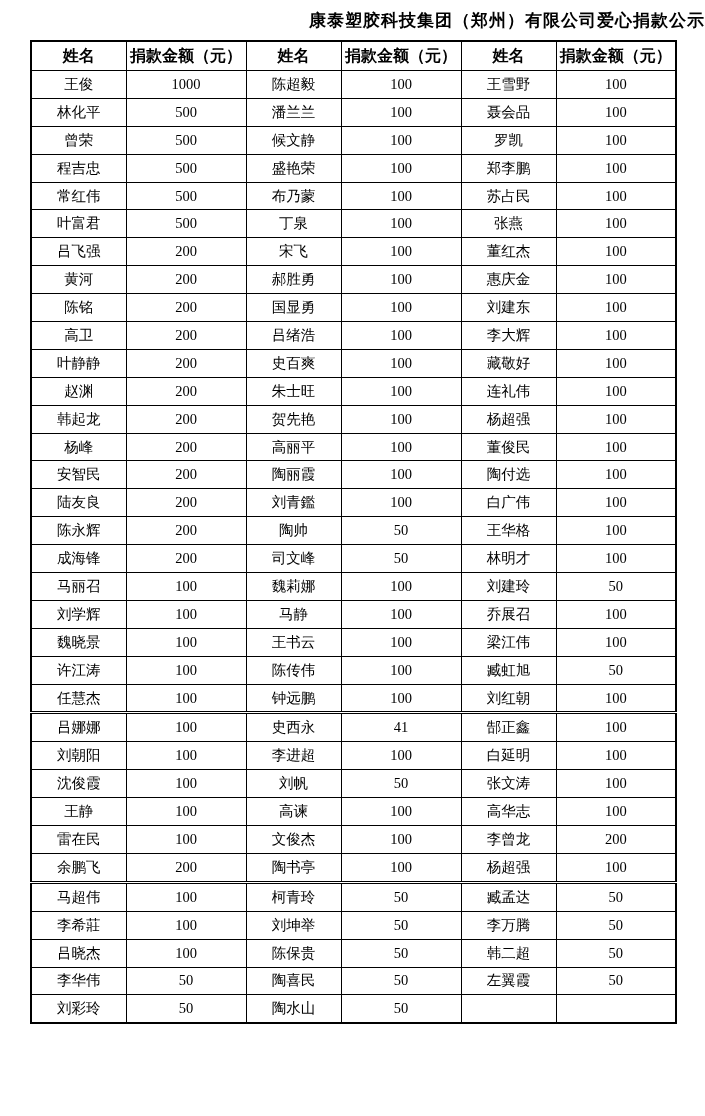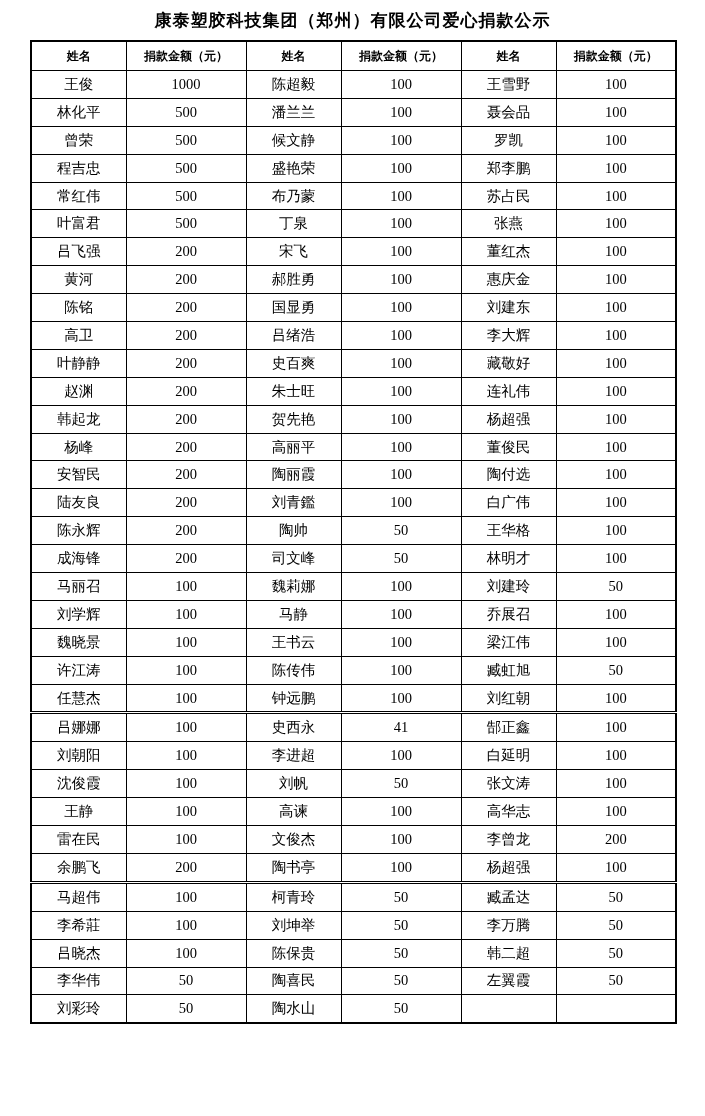--- a/index.html
+++ b/index.html
@@ -11,21 +11,21 @@
     color: #000000;
   }
   .page {
     width: 705px;
     height: 1116px;
     background: #ffffff;
     box-sizing: border-box;
     padding-top: 6px;
   }
   .doc-title {
-    text-align: center;
+    text-align: right;
     font-weight: bold;
     font-size: 17px;
     letter-spacing: 1px;
     margin: 4px 0 8px 0;
     line-height: 22px;
   }
   table.donation-table {
     border-collapse: collapse;
     margin-left: 30px;
     width: 646px;
@@ -36,21 +36,21 @@
   .donation-table td {
     border: 1px solid #000000;
     text-align: center;
     vertical-align: middle;
     padding: 0;
     overflow: hidden;
     white-space: nowrap;
   }
   .donation-table th {
     height: 28px;
-    font-size: 12px;
+    font-size: 16px;
     font-weight: bold;
   }
   .donation-table td {
     height: 26.9px;
     font-size: 14.5px;
     font-weight: normal;
   }
   col.name-col   { width: 95px;  }
   col.amount-col { width: 120px; }
   tr.section-break td {

